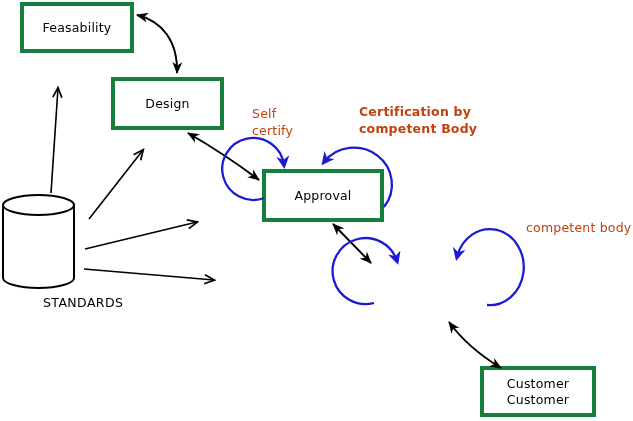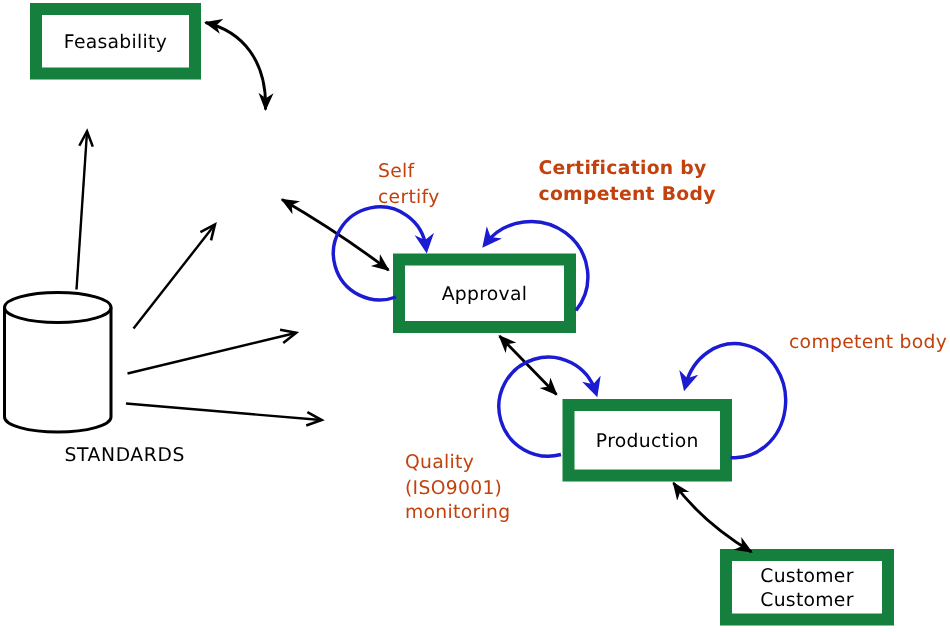--- a/index.html
+++ b/index.html
@@ -3,21 +3,21 @@
 <meta charset="utf-8">
 <style>
   html,body{margin:0;padding:0;background:#fff;}
   .stage{
     position:relative;width:633px;height:421px;background:#ffffff;overflow:hidden;
     font-family:"DejaVu Sans","Liberation Sans",sans-serif;color:#000;
   }
   .layer-svg{position:absolute;left:0;top:0;z-index:2;pointer-events:none;}
   .node{
     position:absolute;z-index:1;box-sizing:border-box;
-    background:#ffffff;border:8px solid #15803d;
+    background:#ffffff;border:4px solid #15803d;
     display:flex;flex-direction:column;align-items:center;justify-content:center;
     font-size:12.5px;line-height:16px;text-align:center;letter-spacing:0.2px;
   }
   .node-feasability{left:20px;top:2px;width:114px;height:51px;}
   .node-design{left:111px;top:77px;width:113px;height:53px;}
   .node-approval{left:262px;top:169px;width:122px;height:53px;}
   .node-production{left:375px;top:266px;width:113px;height:55px;}
   .node-customer{left:480px;top:366px;width:116px;height:51px;}
   .annotation{
     position:absolute;z-index:3;color:#c2410c;font-size:12.5px;line-height:16.5px;
@@ -33,46 +33,41 @@
   .line-block{display:block;}
 </style>
 </head>
 <body>
 
 <div class="stage">
 
   <div class="node node-feasability">
     <span>Feasability</span>
   </div>
+  <div class="node node-design">
+    <span>Design</span>
+  </div>
   <div class="node node-approval">
     <span>Approval</span>
-  </div>
-  <div class="node node-production">
-    <span>Production</span>
   </div>
   <div class="node node-customer">
     <span class="line-block">Customer</span>
     <span class="line-block">Customer</span>
   </div>
 
   <div class="annotation ann-self">
     <span class="line-block">Self</span>
     <span class="line-block">certify</span>
   </div>
   <div class="annotation ann-cert">
     <span class="line-block">Certification by</span>
     <span class="line-block">competent Body</span>
   </div>
   <div class="annotation ann-surv">
     <span class="line-block">competent body</span>
-  </div>
-  <div class="annotation ann-qual">
-    <span class="line-block">Quality</span>
-    <span class="line-block">(ISO9001)</span>
-    <span class="line-block">monitoring</span>
   </div>
 
   <div class="datastore-label">STANDARDS</div>
 
   <svg class="layer-svg" width="633" height="421" viewBox="0 0 633 421">
     <defs>
       <marker id="mFill" markerUnits="userSpaceOnUse" markerWidth="13" markerHeight="11" refX="11" refY="5.5" orient="auto-start-reverse">
         <polygon points="0,0.5 12,5.5 0,10.5 3.5,5.5" fill="#000"></polygon>
       </marker>
       <marker id="mOpen" markerUnits="userSpaceOnUse" markerWidth="13" markerHeight="12" refX="10.5" refY="5.5" orient="auto">

